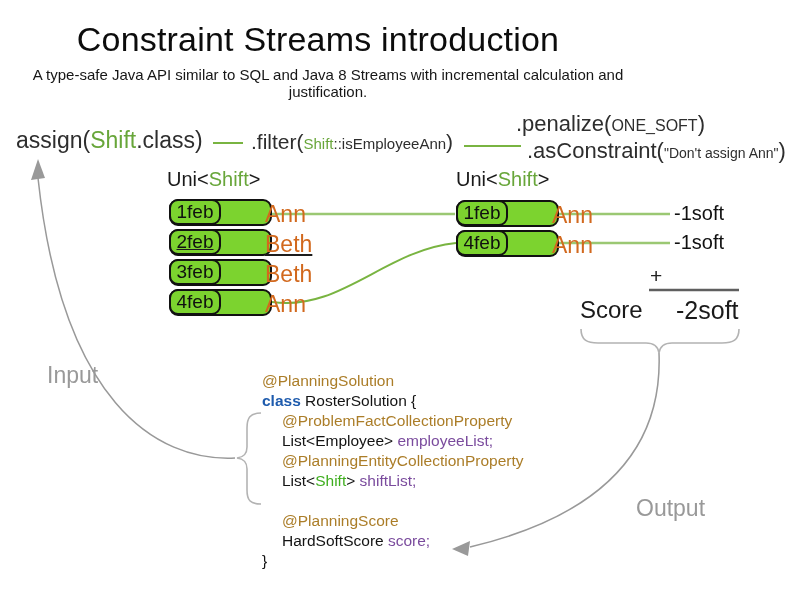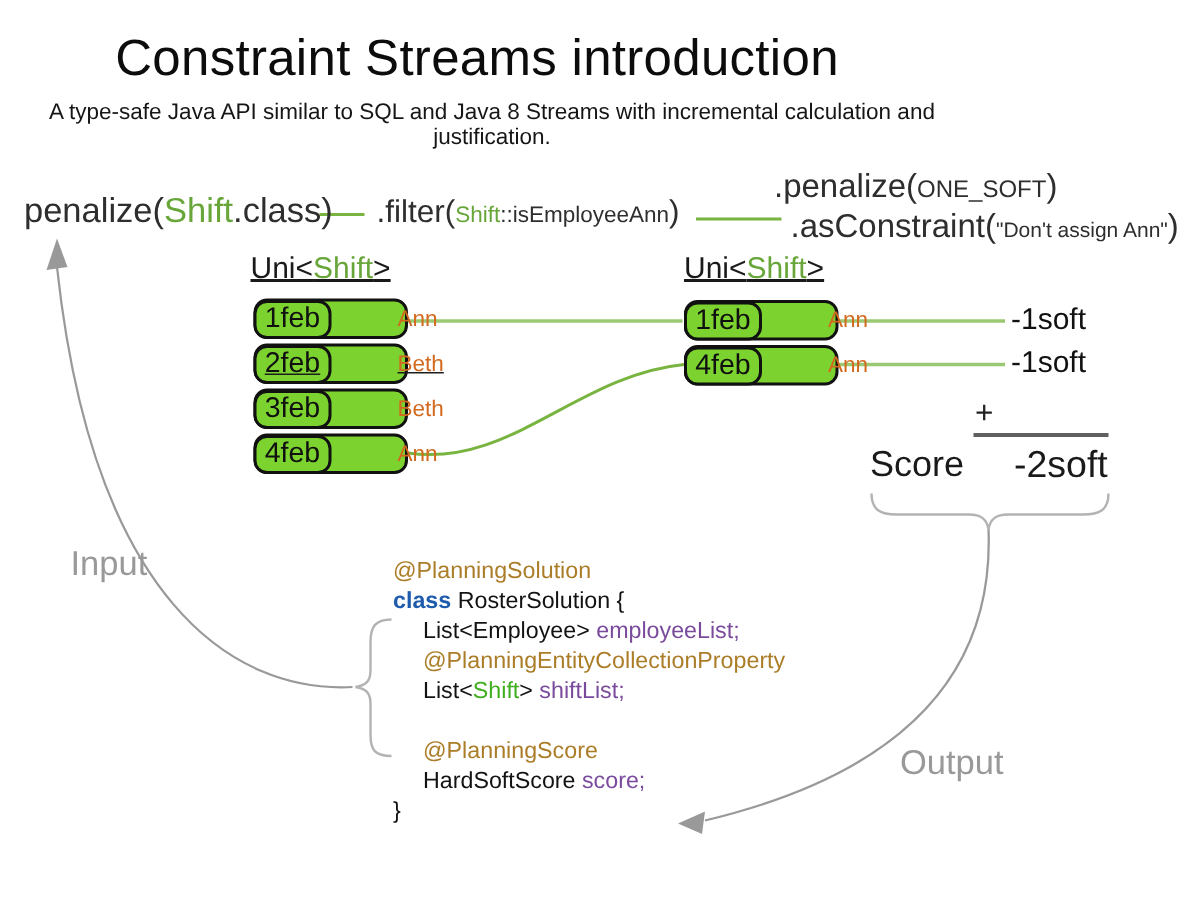--- a/index.html
+++ b/index.html
@@ -21,38 +21,38 @@
     text-align: center; font-size: 15px; color: #161616;
   }
 
   .expr { position: absolute; white-space: pre; color: #2e2e2e; }
   .expr-big { font-size: 23px; }
   .expr .small { font-size: 15px; }
   .expr .tiny { font-size: 14px; }
   .type-green { color: var(--type-green, #68a63a); }
   .code-green { color: var(--code-green, #3fae1f); }
 
-  .uni-label { position: absolute; font-size: 20px; color: #1a1a1a; white-space: pre; text-decoration: underline; }
+  .uni-label { position: absolute; font-size: 20px; color: #1a1a1a; white-space: pre; }
 
   .shift-row {
     position: absolute; width: 103px; height: 27px;
     background: var(--box-green, #7cd32f);
     border: 2px solid #111; border-radius: 9px;
-    display: flex; align-items: center;
+    display: flex; align-items: flex-start;
   }
   .date-cell {
     flex: 0 0 52px; margin: -2px 0 -2px -2px;
     border: 2px solid #111; border-radius: 9px;
     background: var(--box-green, #7cd32f);
     display: flex; align-items: center; justify-content: center;
     font-size: 19px; color: #101010;
   }
   .name-cell {
     flex: 1; display: flex; align-items: center; justify-content: center;
-    font-size: 15px; color: var(--orange, #d2691e); margin-left: 44px;
+    font-size: 23px; color: var(--orange, #d2691e); margin-left: 44px;
   }
 
   .penalty { position: absolute; font-size: 20px; color: #111; }
   .score-plus { position: absolute; font-size: 21px; color: #222; }
   .score-label { position: absolute; font-size: 24px; color: #1a1a1a; }
   .score-value { position: absolute; font-size: 25px; color: #1a1a1a; }
 
   .flow-label { position: absolute; font-size: 23px; color: var(--flow-gray, #999); }
 
   .code-block { position: absolute; left: 262px; top: 371px; font-size: 15.5px; line-height: 20px; color: #131313; }
@@ -95,21 +95,21 @@
 
     <path class="s-brace" d="M 261 413 C 250 413, 247 418, 247 428 L 247 447 C 247 454, 244 457, 237 458 C 244 459, 247 462, 247 469 L 247 490 C 247 500, 250 504, 261 504"></path>
 
     <path class="s-gray" d="M 235 458 C 155 462, 62 400, 38 178"></path>
     <polygon class="f-gray" points="38,159 31,180 45,178"></polygon>
   </svg>
 
   <h1 class="title">Constraint Streams introduction</h1>
   <p class="subtitle">A type-safe Java API similar to SQL and Java 8 Streams with incremental calculation and justification.</p>
 
-  <div class="expr expr-big" style="left:16px; top:127px;"><span>penalize(</span><span class="type-green">Shift</span><span>.class)</span></div>
+  <div class="expr expr-big" style="left:16px; top:127px;"><span>assign(</span><span class="type-green">Shift</span><span>.class)</span></div>
 
   <div class="expr" style="left:251px; top:130px; font-size:21px;"><span>.filter(</span><span class="small type-green">Shift</span><span class="small">::isEmployeeAnn</span><span>)</span></div>
 
   <div class="expr" style="left:516px; top:111px; font-size:22px;"><span>.penalize(</span><span class="small" style="font-size:16px;">ONE_SOFT</span><span>)</span></div>
 
   <div class="expr" style="left:527px; top:138px; font-size:22px;"><span>.asConstraint(</span><span class="tiny">"Don't assign Ann"</span><span>)</span></div>
 
   <div class="uni-label" style="left:167px; top:168px;"><span>Uni&lt;</span><span class="type-green">Shift</span><span>&gt;</span></div>
 
   <div class="shift-row" style="left:169px; top:199px;">
@@ -140,25 +140,26 @@
     <span class="name-cell">Ann</span>
   </div>
 
   <div class="penalty" style="left:674px; top:202px;">-1soft</div>
   <div class="penalty" style="left:674px; top:231px;">-1soft</div>
   <div class="score-plus" style="left:650px; top:264px;">+</div>
   <div class="score-label" style="left:580px; top:296px;">Score</div>
   <div class="score-value" style="left:676px; top:296px;">-2soft</div>
 
   <div class="flow-label" style="left:47px; top:362px;">Input</div>
-  <div class="flow-label" style="left:600px; top:495px;">Output</div>
+  <div class="flow-label" style="left:636px; top:495px;">Output</div>
 
   <div class="code-block">
     <div class="code-line ann">@PlanningSolution</div>
     <div class="code-line"><span class="kw">class</span><span> RosterSolution {</span></div>
+    <div class="code-line indent ann">@ProblemFactCollectionProperty</div>
     <div class="code-line indent"><span>List&lt;Employee&gt; </span><span class="field">employeeList;</span></div>
     <div class="code-line indent ann">@PlanningEntityCollectionProperty</div>
     <div class="code-line indent"><span>List&lt;</span><span class="code-green">Shift</span><span>&gt; </span><span class="field">shiftList;</span></div>
     <div class="code-line blank"></div>
     <div class="code-line indent ann">@PlanningScore</div>
     <div class="code-line indent"><span>HardSoftScore </span><span class="field">score;</span></div>
     <div class="code-line">}</div>
   </div>
 
 </div>

